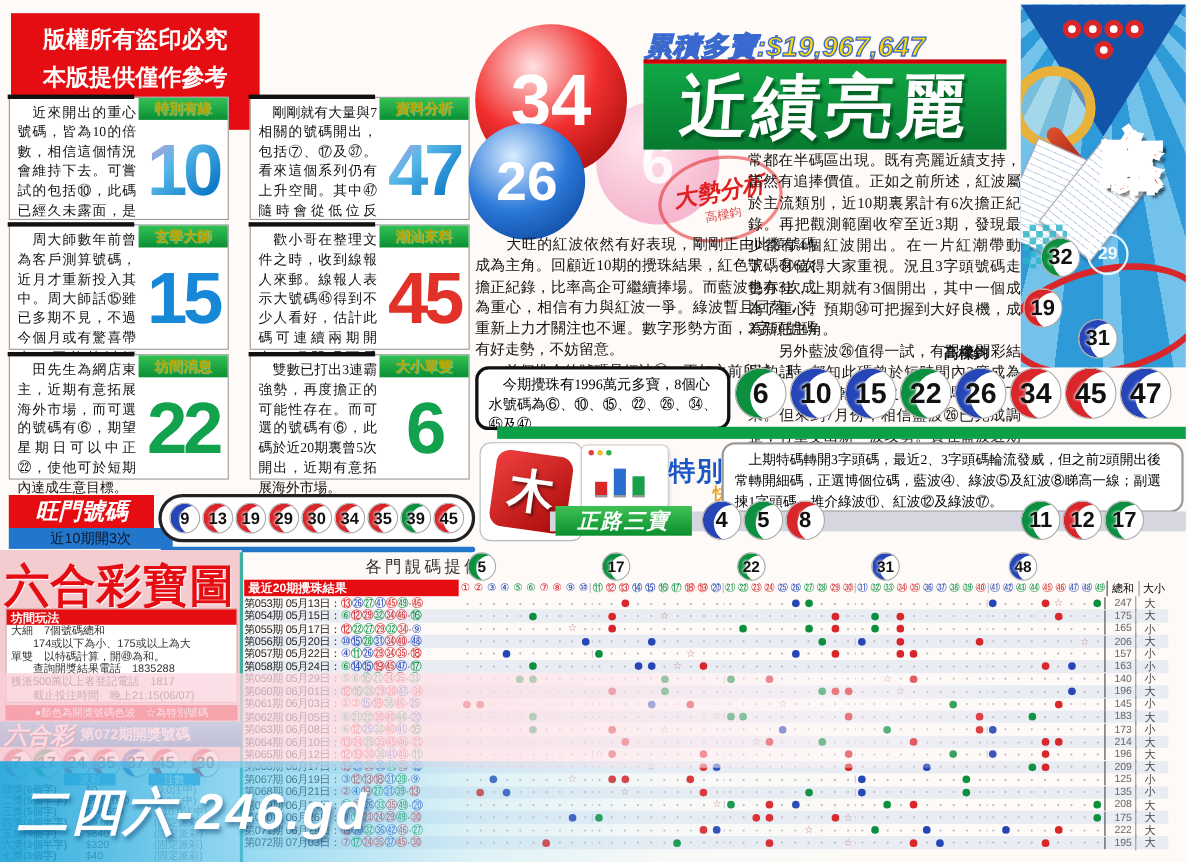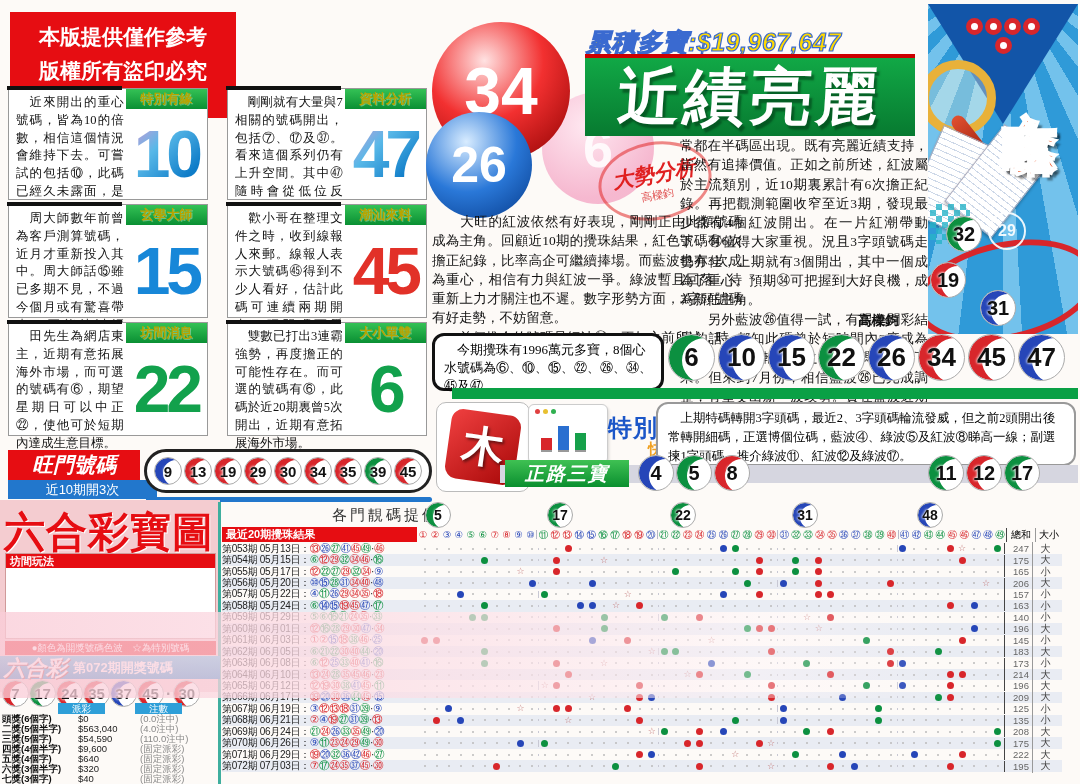--- a/index.html
+++ b/index.html
@@ -25,21 +25,21 @@
   .num-flatblue{color:#1787d8;}
   .num-red{color:#e23128;}
   .num-green{color:#12a14c;}
   
   .ball{display:inline-flex;align-items:center;justify-content:center;border-radius:50%;
     background:#fff;border:1px solid #aaa;color:#111;font-weight:900;box-sizing:border-box;flex:0 0 auto;}
   .ballrow{display:flex;align-items:center;}
   
   .hot-label{left:8px;top:450px;width:132px;height:30px;background:#e60d12;color:#fff;
     font-size:21px;font-weight:900;font-style:italic;display:flex;align-items:center;justify-content:center;}
-  .hot-sub{left:8px;top:480px;width:149px;height:19px;background:#2277cc;color:#ffffff;
+  .hot-sub{left:8px;top:480px;width:149px;height:19px;background:#2277cc;color:#0f172a;
     font-size:13px;display:flex;align-items:center;justify-content:center;}
   .hot-pill{left:144px;top:449px;width:288px;height:44px;border:3px solid #222;border-radius:24px;
     background:#fff;display:flex;align-items:center;justify-content:center;gap:2px;box-sizing:border-box;}
   .hot-underline{left:146px;top:497px;width:286px;height:5px;background:#2277cc;border-radius:3px;}
   
   .bigball{border-radius:50%;display:flex;align-items:center;justify-content:center;color:#fff;font-weight:900;}
   .bb-red{left:432px;top:22px;width:138px;height:138px;font-size:66px;
     background:radial-gradient(circle at 38% 28%,#ffe2e2 0%,#f23030 45%,#8c0000 100%);}
   .bb-blue{left:426px;top:112px;width:106px;height:106px;font-size:50px;
     background:radial-gradient(circle at 38% 28%,#d8ecff 0%,#2a78d8 50%,#063a8a 100%);}
@@ -171,22 +171,22 @@
   .wm-logo{position:absolute;left:16px;top:16px;font-size:46px;font-weight:900;font-style:italic;
     color:#fff;text-shadow:2px 3px 4px rgba(0,60,110,.5);letter-spacing:2px;}
 </style>
 </head>
 <body>
 
 <div id="page">
 
   
   <div class="abs warning">
+    <div>版權所有盜印必究</div>
     <div>本版提供僅作參考</div>
-    <div>版權所有盜印必究</div>
     <div>投注尤須注意風險</div>
   </div>
 
   
   <div class="abs" id="tip-grid">
       <div class="tipbox">
         <div class="tiptext">　近來開出的重心號碼，皆為10的倍數，相信這個情況會維持下去。可嘗試的包括⑩，此碼已經久未露面，是適當時候作出突破。</div>
         <div class="tipcol">
           <div class="tiptab">特別有緣</div>
           <div class="tipnum num-blue">10</div>
@@ -331,20 +331,28 @@
     <div class="ghostball" style="left:60px;top:208px;width:34px;height:34px;font-size:16px;">29</div>
     <span id="bball0"></span>
   <span class="ball" style="height: 36px; width: 36px; font-size: 20px; box-shadow: rgb(12, 144, 64) 10px 3px 0px 0px inset; text-shadow: rgb(255, 255, 255) 0px 0px 3px, rgb(255, 255, 255) 0px 0px 3px; position: absolute; left: 18px; top: 212px;">32</span><span class="ball" style="height: 36px; width: 36px; font-size: 20px; box-shadow: rgb(216, 38, 43) 10px 3px 0px 0px inset; text-shadow: rgb(255, 255, 255) 0px 0px 3px, rgb(255, 255, 255) 0px 0px 3px; position: absolute; left: 2px; top: 258px;">19</span><span class="ball" style="height: 36px; width: 36px; font-size: 20px; box-shadow: rgb(38, 70, 184) 10px 3px 0px 0px inset; text-shadow: rgb(255, 255, 255) 0px 0px 3px, rgb(255, 255, 255) 0px 0px 3px; position: absolute; left: 52px; top: 286px;">31</span></div>
 
   
   <div class="abs panel-bg"></div>
   <div class="abs teal-div"></div>
   <div class="abs panel-title">六合彩寶圖</div>
   <div class="abs rules-box">
     <div class="rules-head">坊間玩法</div>
+    <div id="rules-lines">
+        <div class="rules-line">大細　7個號碼總和</div>
+        <div class="rules-line">　　174或以下為小、175或以上為大</div>
+        <div class="rules-line">單雙　以特碼計算，開㊾為和。</div>
+        <div class="rules-line">　　查詢開獎結果電話　1835288</div>
+        <div class="rules-line">獲派500萬以上者登記電話　1817</div>
+        <div class="rules-line">　　截止投注時間　晚上21:15(06/07)</div>
+      </div>
   </div>
   <div class="abs note-bar">●顏色為開獎號碼色波　☆為特別號碼</div>
   <div class="abs result-bar">
     <span class="result-title">六合彩</span>
     <span class="result-sub">第072期開獎號碼</span>
   </div>
   <div class="abs ballrow result-balls">
     <span class="ballrow">
         <span class="ball" style="height: 27px; width: 27px; font-size: 15px; box-shadow: rgb(216, 38, 43) 7px 2px 0px 0px inset; text-shadow: rgb(255, 255, 255) 0px 0px 3px, rgb(255, 255, 255) 0px 0px 3px;">7</span>
         <span class="ball" style="height: 27px; width: 27px; font-size: 15px; box-shadow: rgb(12, 144, 64) 7px 2px 0px 0px inset; text-shadow: rgb(255, 255, 255) 0px 0px 3px, rgb(255, 255, 255) 0px 0px 3px;">17</span>
@@ -3447,14 +3455,17 @@
         <div class="dotcell">
           <span class="mini"></span>
         </div>
         <div class="rsum">195</div>
         <div class="rsize">大</div>
       </div>
     </div>
 
   
   <div class="abs wm-pink"></div>
+  <div class="abs wm-cyan">
+    <div class="wm-logo">二四六-246.gd</div>
+  </div>
 
 <span class="ball pb" style="height: 26px; width: 26px; font-size: 14px; box-shadow: rgb(12, 144, 64) 7px 2px 0px 0px inset; text-shadow: rgb(255, 255, 255) 0px 0px 3px, rgb(255, 255, 255) 0px 0px 3px; left: 425px;">5</span><span class="ball pb" style="height: 26px; width: 26px; font-size: 14px; box-shadow: rgb(12, 144, 64) 7px 2px 0px 0px inset; text-shadow: rgb(255, 255, 255) 0px 0px 3px, rgb(255, 255, 255) 0px 0px 3px; left: 547px;">17</span><span class="ball pb" style="height: 26px; width: 26px; font-size: 14px; box-shadow: rgb(12, 144, 64) 7px 2px 0px 0px inset; text-shadow: rgb(255, 255, 255) 0px 0px 3px, rgb(255, 255, 255) 0px 0px 3px; left: 670px;">22</span><span class="ball pb" style="height: 26px; width: 26px; font-size: 14px; box-shadow: rgb(38, 70, 184) 7px 2px 0px 0px inset; text-shadow: rgb(255, 255, 255) 0px 0px 3px, rgb(255, 255, 255) 0px 0px 3px; left: 792px;">31</span><span class="ball pb" style="height: 26px; width: 26px; font-size: 14px; box-shadow: rgb(38, 70, 184) 7px 2px 0px 0px inset; text-shadow: rgb(255, 255, 255) 0px 0px 3px, rgb(255, 255, 255) 0px 0px 3px; left: 917px;">48</span></div>
 
 </body></html>

